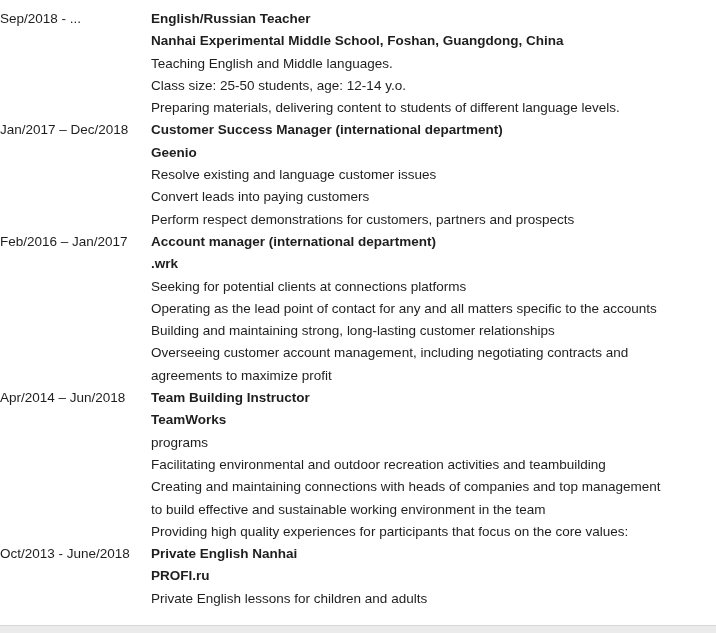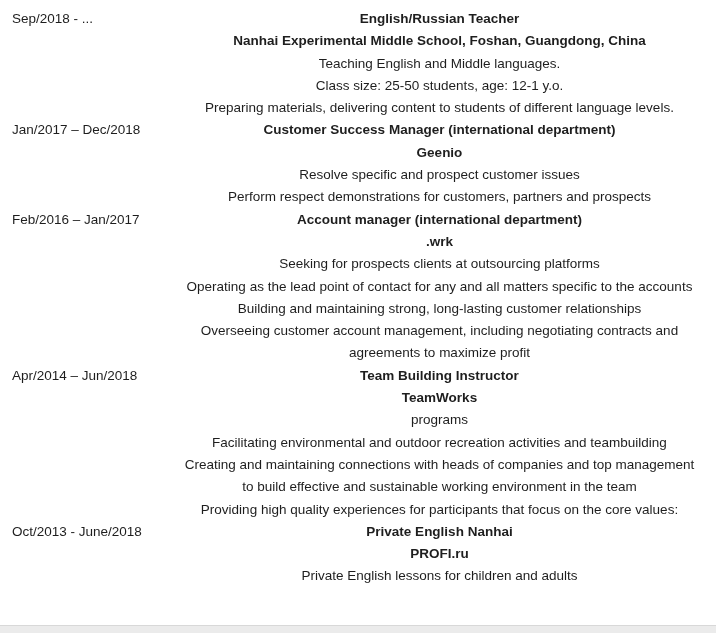--- a/index.html
+++ b/index.html
@@ -6,31 +6,31 @@
   html, body { width: 716px; height: 633px; }
   body {
     background: #ffffff;
     font-family: "Liberation Sans", sans-serif;
     font-size: 13.5px;
     color: #1e1e1e;
     overflow: hidden;
     position: relative;
   }
   .page {
-    padding: 8px 0 0 12px;
+    padding: 8px 0 0 0;
     width: 716px;
   }
   .entry { display: flex; }
   .dates {
     flex: 0 0 151px;
     width: 151px;
     line-height: 22.3px;
     white-space: nowrap;
   }
-  .content { flex: 1; min-width: 0; text-align: center; }
+  .content { flex: 1; min-width: 0; }
   .line {
     line-height: 22.3px;
     white-space: nowrap;
   }
   .bold { font-weight: bold; }
   .scrollbar-track {
     position: absolute;
     left: 0;
     bottom: 0;
     width: 716px;
@@ -43,41 +43,42 @@
 <body>
 
 <div class="page">
   <div>
   <div class="entry">
     <div class="dates">Sep/2018 - ...</div>
     <div class="content">
       <div class="line bold">English/Russian Teacher</div>
       <div class="line bold">Nanhai Experimental Middle School, Foshan, Guangdong, China</div>
     <div class="line">Teaching English and Middle languages.</div>
-          <div class="line">Class size: 25-50 students, age: 12-1 y.o.</div>
+          <div class="line">Class size: 25-50 students, age: 12-14 y.o.</div>
           <div class="line">Preparing materials, delivering content to students of different language levels.</div>
         </div>
   </div>
 
   <div class="entry">
     <div class="dates">Jan/2017 – Dec/2018</div>
     <div class="content">
       <div class="line bold">Customer Success Manager (international department)</div>
       <div class="line bold">Geenio</div>
-    <div class="line">Resolve specific and prospect customer issues</div>
+    <div class="line">Resolve existing and language customer issues</div>
+          <div class="line">Convert leads into paying customers</div>
           <div class="line">Perform respect demonstrations for customers, partners and prospects</div>
         </div>
   </div>
 
   <div class="entry">
     <div class="dates">Feb/2016 – Jan/2017</div>
     <div class="content">
       <div class="line bold">Account manager (international department)</div>
       <div class="line bold">.wrk</div>
-    <div class="line">Seeking for prospects clients at outsourcing platforms</div>
+    <div class="line">Seeking for potential clients at connections platforms</div>
           <div class="line">Operating as the lead point of contact for any and all matters specific to the accounts</div>
           <div class="line">Building and maintaining strong, long-lasting customer relationships</div>
           <div class="line">Overseeing customer account management, including negotiating contracts and</div>
           <div class="line">agreements to maximize profit</div>
         </div>
   </div>
 
   <div class="entry">
     <div class="dates">Apr/2014 – Jun/2018</div>
     <div class="content">

